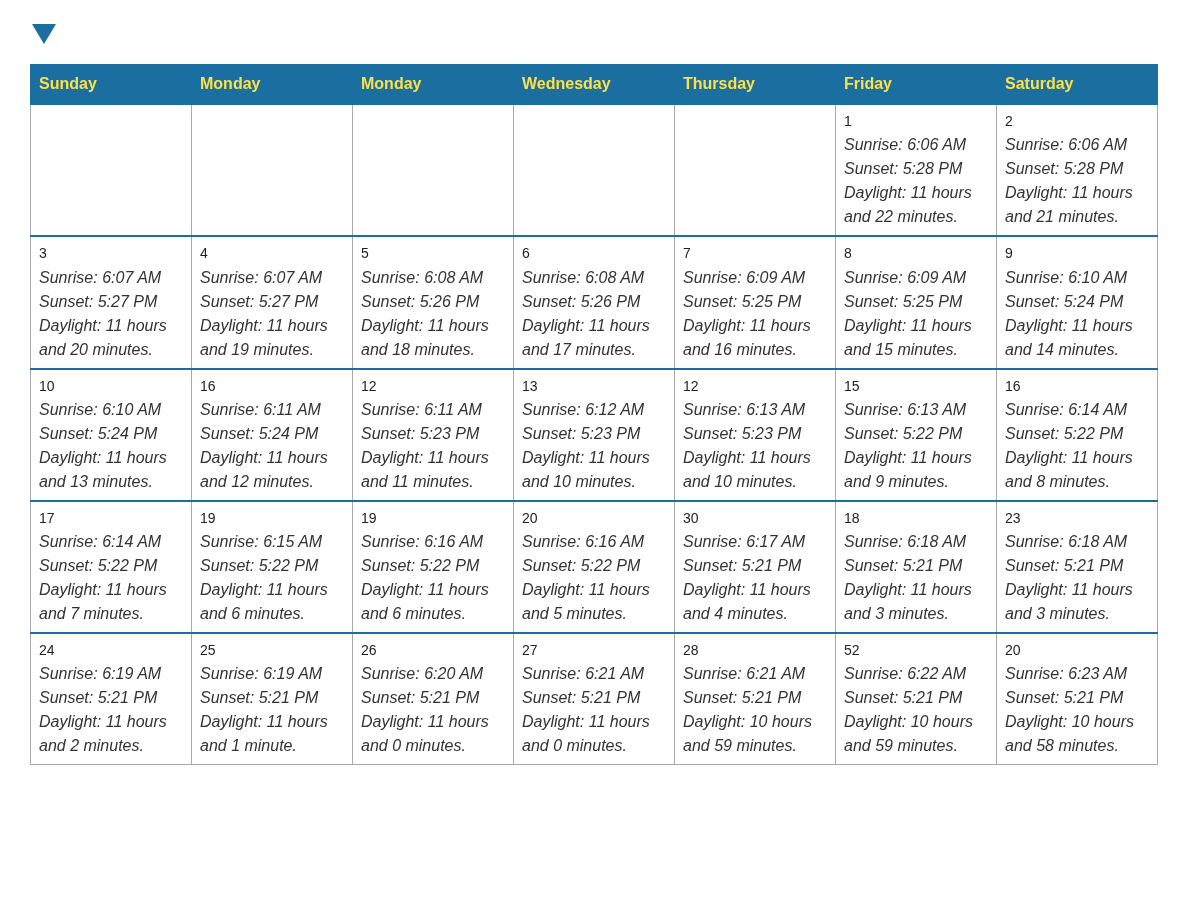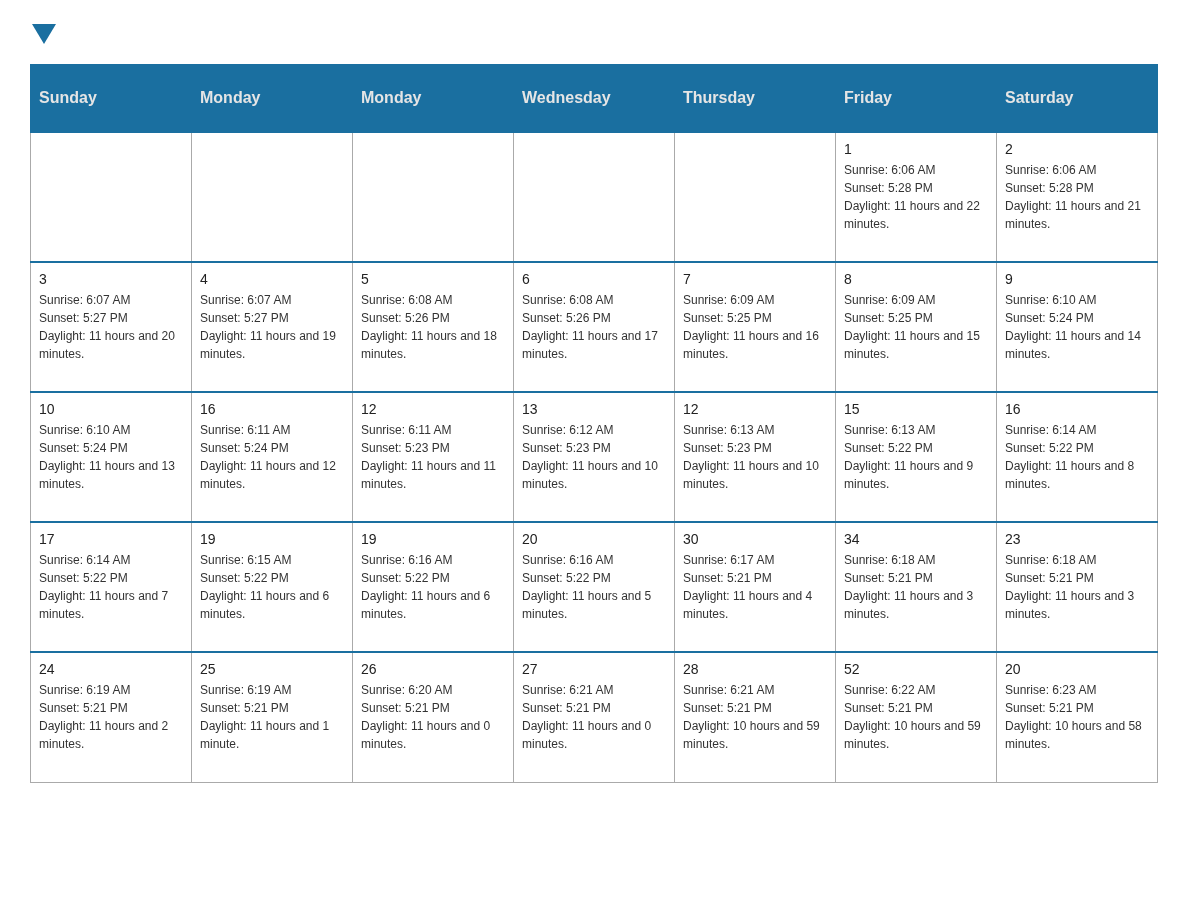--- a/index.html
+++ b/index.html
@@ -60,24 +60,24 @@
       color: #222;
       margin-top: 4px;
     }
     .calendar {
       width: 100%;
       border-collapse: collapse;
       border: 1px solid #999;
     }
     .calendar th {
       background-color: #1a6fa0;
-      color: #e5e5e5;
+      color: #fde047;
       font-size: 16px;
       font-weight: bold;
-      padding: 24px 8px;
+      padding: 10px 8px;
       text-align: left;
       border: 1px solid #1a6fa0;
     }
     .calendar td {
       width: calc(100% / 7);
       vertical-align: top;
       padding: 6px 8px;
       border: 1px solid #aaa;
       min-height: 120px;
       height: 130px;
@@ -90,22 +90,23 @@
     }
     .day-number {
       font-size: 14px;
       font-weight: normal;
       color: #222;
       display: block;
       margin-bottom: 2px;
     }
     .day-info {
       color: #333;
-      font-size: 12px;
+      font-size: 16px;
       line-height: 1.5;
+      font-style: italic;
     }
     .empty-cell {
       background: #fff;
     }
   </style>
 </head>
 <body>
 
 <div class="header">
   <div class="logo">
@@ -224,21 +225,21 @@
         </td>
         <td>
           <span class="day-number">20</span>
           <div class="day-info">Sunrise: 6:16 AM<br>Sunset: 5:22 PM<br>Daylight: 11 hours and 5 minutes.</div>
         </td>
         <td>
           <span class="day-number">30</span>
           <div class="day-info">Sunrise: 6:17 AM<br>Sunset: 5:21 PM<br>Daylight: 11 hours and 4 minutes.</div>
         </td>
         <td>
-          <span class="day-number">34</span>
+          <span class="day-number">18</span>
           <div class="day-info">Sunrise: 6:18 AM<br>Sunset: 5:21 PM<br>Daylight: 11 hours and 3 minutes.</div>
         </td>
         <td>
           <span class="day-number">23</span>
           <div class="day-info">Sunrise: 6:18 AM<br>Sunset: 5:21 PM<br>Daylight: 11 hours and 3 minutes.</div>
         </td>
       </tr>
       <tr class="week-row">
         <td>
           <span class="day-number">24</span>

